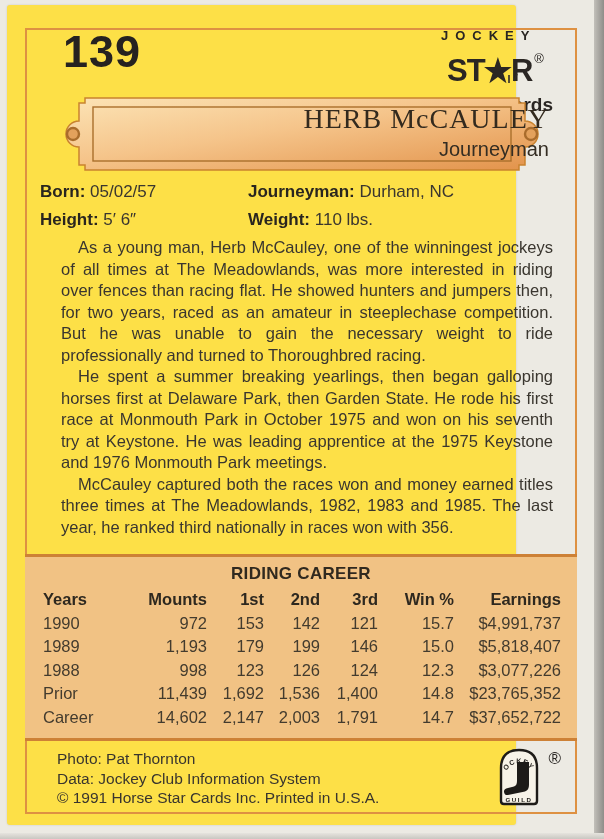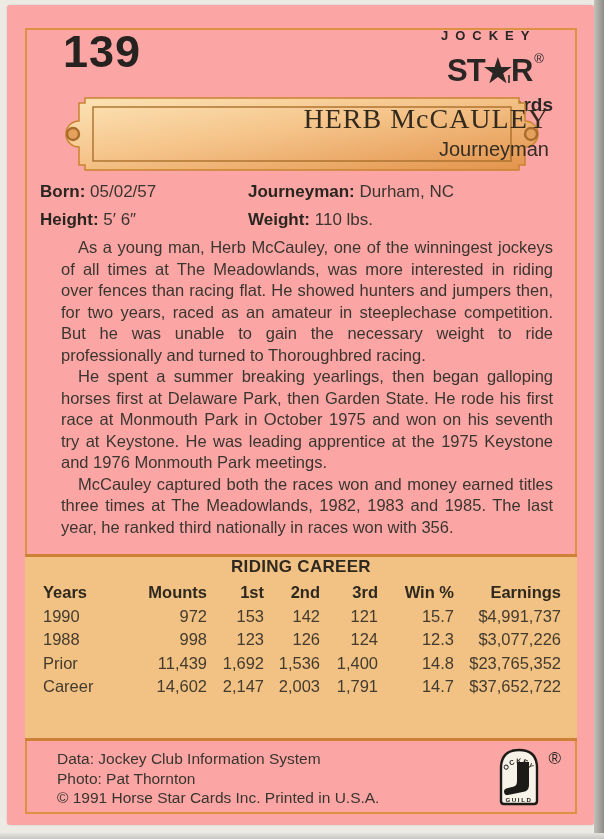--- a/index.html
+++ b/index.html
@@ -7,22 +7,22 @@
     width:604px;height:839px;position:relative;overflow:hidden;
     background:#eceae3;
     font-family:"Liberation Sans","DejaVu Sans",sans-serif;
     -webkit-font-smoothing:antialiased;
   }
   .scan-edge-right{position:absolute;right:0;top:0;width:10px;height:100%;
     background:linear-gradient(to right,#c2c0ba,#8f8d89);}
   .scan-edge-bottom{position:absolute;left:0;bottom:0;width:100%;height:6px;
     background:linear-gradient(to bottom,#e6e4de,#c9c7c1);}
   .card{
-    position:absolute;left:7px;top:5px;width:587px;height:820px;
-    background:#fca5a5;border-radius:3px;
+    position:absolute;left:7px;top:5px;width:509px;height:820px;
+    background:#fde047;border-radius:3px;
     box-shadow:0 0 2px rgba(0,0,0,.15);
   }
   .frame{
     position:absolute;left:18px;top:23px;width:548px;height:782px;
     border:2px solid #de9142;
   }
   
   .card-number{
     position:absolute;left:36px;top:-4px;
     font-size:45px;font-weight:700;letter-spacing:1px;color:#262220;
@@ -62,21 +62,21 @@
   .description p{margin:0;text-indent:17px;}
   
   .career{
     position:absolute;left:-2px;right:-2px;top:524px;height:187px;
     background:#f1c284;
     border-top:3px solid #cd8136;border-bottom:3px solid #cd8136;
     box-sizing:border-box;
   }
   .career-title{
     text-align:center;font-size:17px;font-weight:700;color:#30291f;
-    letter-spacing:.3px;
+    padding-top:7px;letter-spacing:.3px;
   }
   table.career-table{
     border-collapse:collapse;width:520px;margin:4px auto 0 auto;
     font-size:16.5px;color:#433b2e;
   }
   table.career-table th{font-weight:700;color:#2e281f;}
   table.career-table th,table.career-table td{
     padding:0;line-height:23.5px;text-align:right;white-space:nowrap;
   }
   table.career-table .c0{text-align:left;padding-left:2px;}
@@ -182,20 +182,29 @@
           <tr>
             <td class="c0">1990</td>
             <td>972</td>
             <td>153</td>
             <td>142</td>
             <td>121</td>
             <td>15.7</td>
             <td>$4,991,737</td>
           </tr>
           <tr>
+            <td class="c0">1989</td>
+            <td>1,193</td>
+            <td>179</td>
+            <td>199</td>
+            <td>146</td>
+            <td>15.0</td>
+            <td>$5,818,407</td>
+          </tr>
+          <tr>
             <td class="c0">1988</td>
             <td>998</td>
             <td>123</td>
             <td>126</td>
             <td>124</td>
             <td>12.3</td>
             <td>$3,077,226</td>
           </tr>
           <tr>
             <td class="c0">Prior</td>
@@ -214,22 +223,22 @@
             <td>1,791</td>
             <td>14.7</td>
             <td>$37,652,722</td>
           </tr>
         </tbody>
       </table>
     </div>
 
     <div class="footer">
       <div class="credits">
+        <div>Photo: Pat Thornton</div>
         <div>Data: Jockey Club Information System</div>
-        <div>Photo: Pat Thornton</div>
         <div>© 1991 Horse Star Cards Inc. Printed in U.S.A.</div>
       </div>
       <div class="guild">
         <svg width="44" height="60" viewBox="0 0 44 60">
           <path d="M4,54 L4,21 Q4,3 22,3 Q40,3 40,21 L40,54 Q40,57 37,57 L7,57 Q4,57 4,54 Z" fill="#f7f3e8" stroke="#1d1b18" stroke-width="2.4"></path>
           <path id="guild-arc" d="M9,25 A14 14 0 0 1 35,25" fill="none"></path>
           <text font-size="7" font-weight="700" fill="#1d1b18" font-family="Liberation Sans, DejaVu Sans, sans-serif" letter-spacing="1">
             <textPath href="#guild-arc" startOffset="50%" text-anchor="middle">JOCKEYS</textPath>
           </text>
           <path d="M20,15 L32,15 L32,38 Q32,43 28,44.5 L11,48 Q7.5,48.6 7,45 Q6.6,42 11,41 L17,39.5 Q20,38.5 20,34 Z" fill="#1d1b18"></path>

